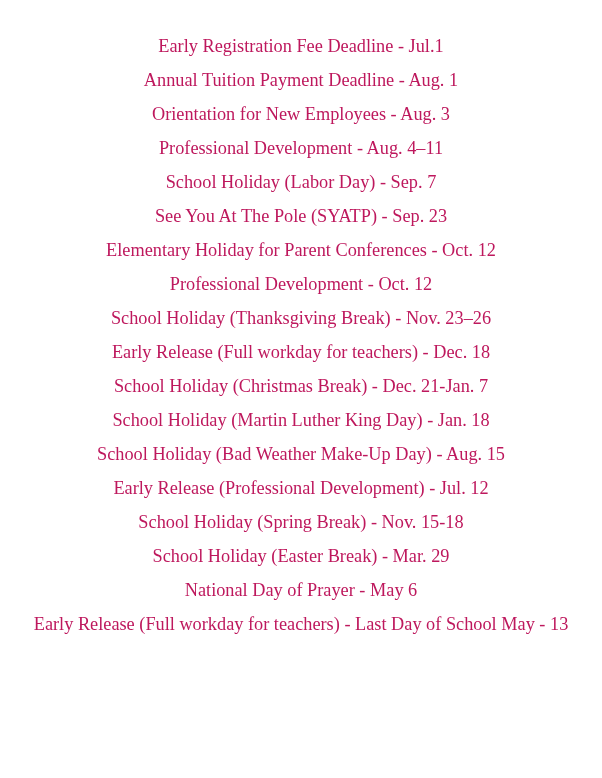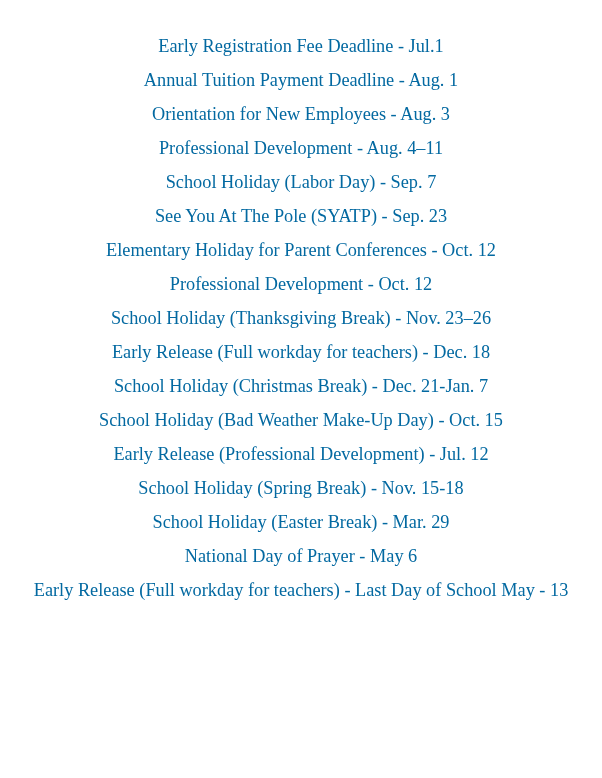--- a/index.html
+++ b/index.html
@@ -21,38 +21,39 @@
       margin: 0;
       padding: 0;
       list-style: none;
     }
     .calendar-item {
       height: 34px;
       line-height: 34px;
       text-align: center;
       font-family: "Liberation Serif", "DejaVu Serif", serif;
       font-size: 18.3px;
-      color: #0369a1;
+      color: #be185d;
       white-space: pre;
     }
   </style>
 </head>
 <body>
 
 <ul class="calendar">
   <li class="calendar-item">Early Registration Fee Deadline - Jul.1</li>
   <li class="calendar-item">Annual Tuition Payment Deadline - Aug. 1</li>
   <li class="calendar-item">Orientation for New Employees - Aug. 3</li>
   <li class="calendar-item">Professional Development - Aug. 4–11</li>
   <li class="calendar-item">School Holiday (Labor Day) - Sep. 7</li>
   <li class="calendar-item">See You At The Pole (SYATP) - Sep. 23</li>
   <li class="calendar-item">Elementary Holiday for Parent Conferences - Oct. 12</li>
   <li class="calendar-item">Professional Development - Oct. 12</li>
   <li class="calendar-item">School Holiday (Thanksgiving Break) - Nov. 23–26</li>
   <li class="calendar-item">Early Release (Full workday for teachers) - Dec. 18</li>
   <li class="calendar-item">School Holiday (Christmas Break) - Dec. 21-Jan. 7</li>
-  <li class="calendar-item">School Holiday (Bad Weather Make-Up Day) - Oct. 15</li>
+  <li class="calendar-item">School Holiday (Martin Luther King Day) - Jan. 18</li>
+  <li class="calendar-item">School Holiday (Bad Weather Make-Up Day) - Aug. 15</li>
   <li class="calendar-item">Early Release (Professional Development) - Jul. 12</li>
   <li class="calendar-item">School Holiday (Spring Break) - Nov. 15-18</li>
   <li class="calendar-item">School Holiday (Easter Break) - Mar. 29</li>
   <li class="calendar-item">National Day of Prayer - May 6</li>
   <li class="calendar-item">Early Release (Full workday for teachers) - Last Day of School May - 13</li>
 </ul>
 
 </body></html>

